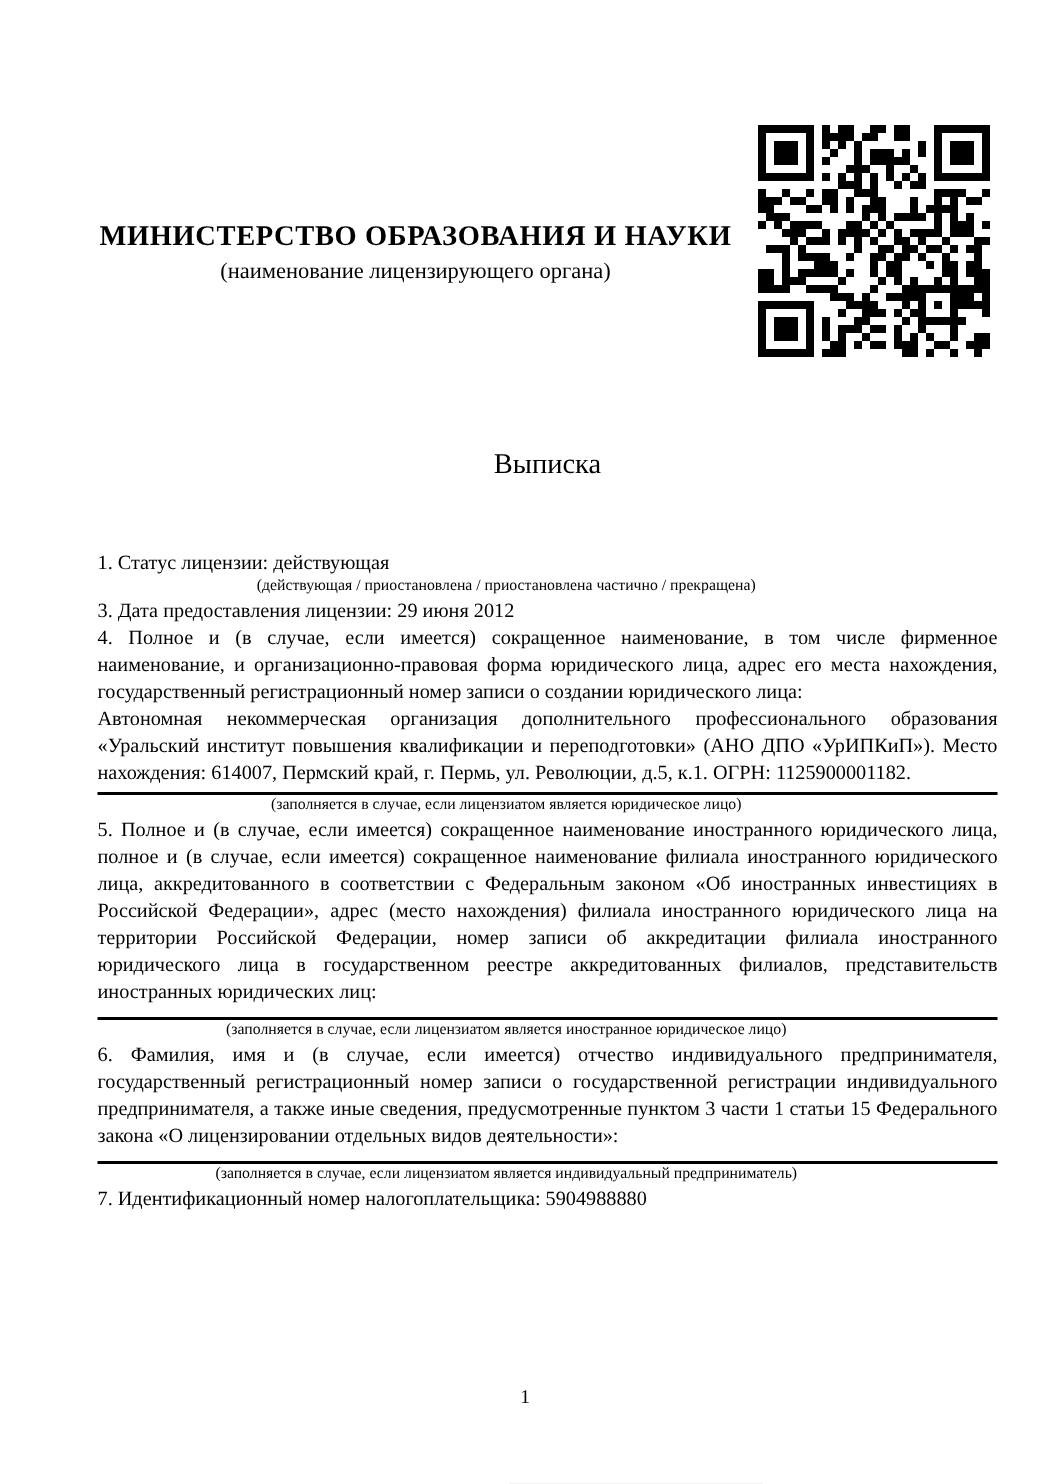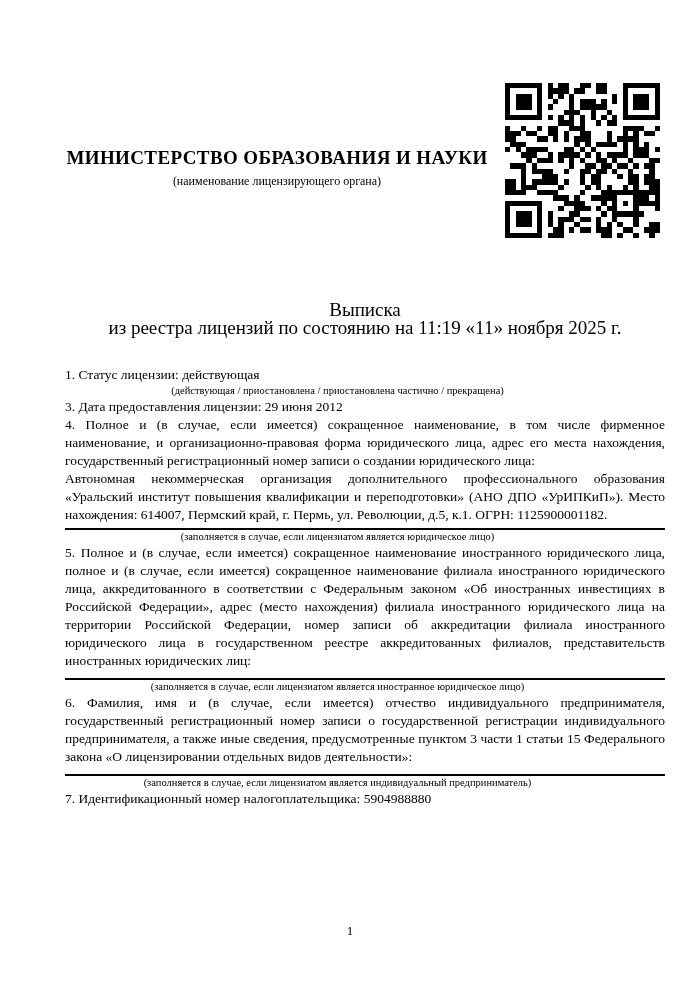--- a/index.html
+++ b/index.html
@@ -20,21 +20,21 @@
     width: 424px;
     text-align: center;
   }
   .header-org {
     font-weight: bold;
     font-size: 19px;
     line-height: 27px;
     letter-spacing: 0.4px;
   }
   .header-caption {
-    font-size: 12px;
+    font-size: 15px;
     line-height: 13px;
     margin-top: 4px;
   }
   .qr-box {
     position: absolute;
     top: 83px;
     left: 505px;
     width: 155px;
     height: 155px;
   }
@@ -519,21 +519,20 @@
         <rect x="18" y="28" width="1" height="1"></rect>
         <rect x="19" y="28" width="1" height="1"></rect>
         <rect x="21" y="28" width="1" height="1"></rect>
         <rect x="24" y="28" width="1" height="1"></rect>
         <rect x="27" y="28" width="1" height="1"></rect>
       </svg>
     </div>
 
   <div class="title-block">
     <div>Выписка</div>
-    <div>из реестра лицензий по состоянию на 11:19 «11» ноября 2025 г.</div>
   </div>
 
   <div class="content">
 
     <p>1. Статус лицензии: действующая</p>
     <p class="caption mb19">(действующая / приостановлена / приостановлена частично / прекращена)</p>
 
 
     <p class="mb17">3. Дата предоставления лицензии: 29 июня 2012</p>
 

